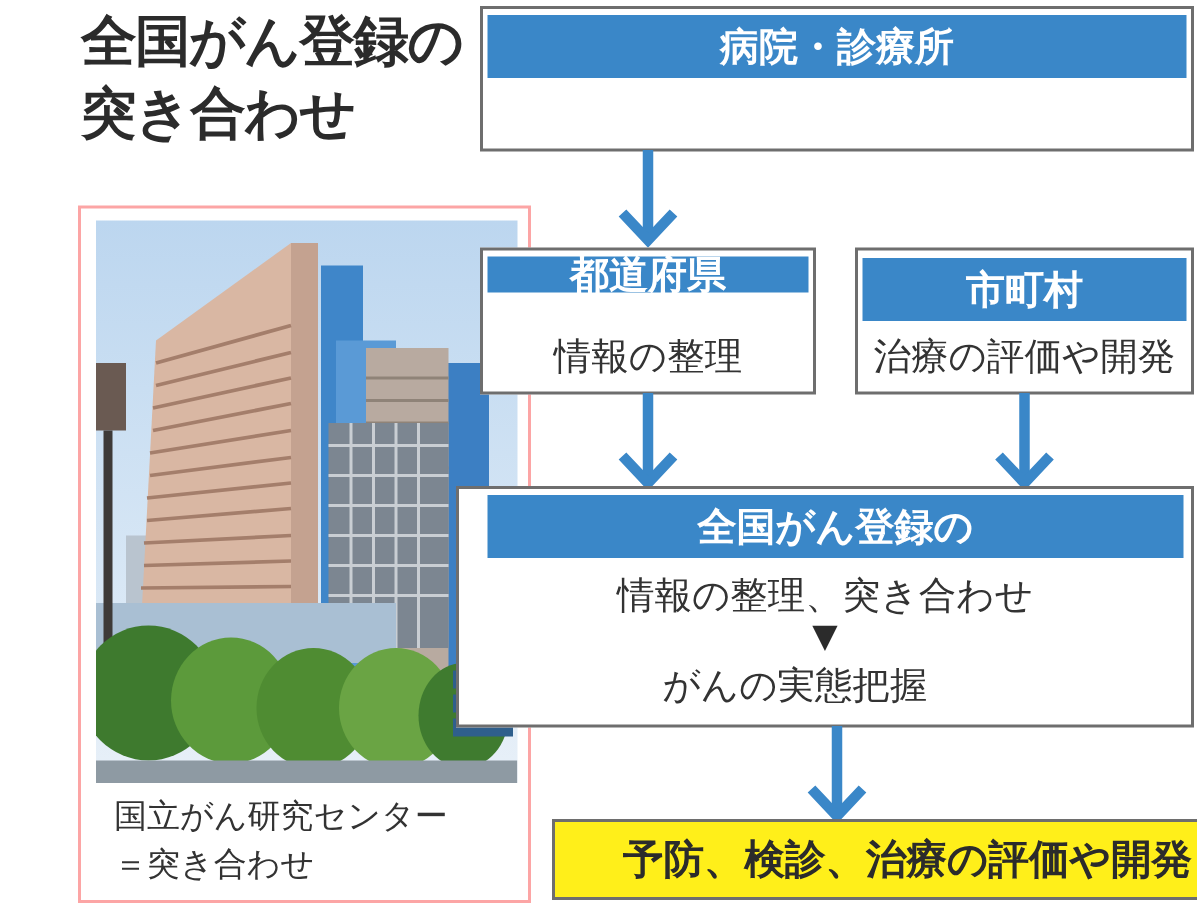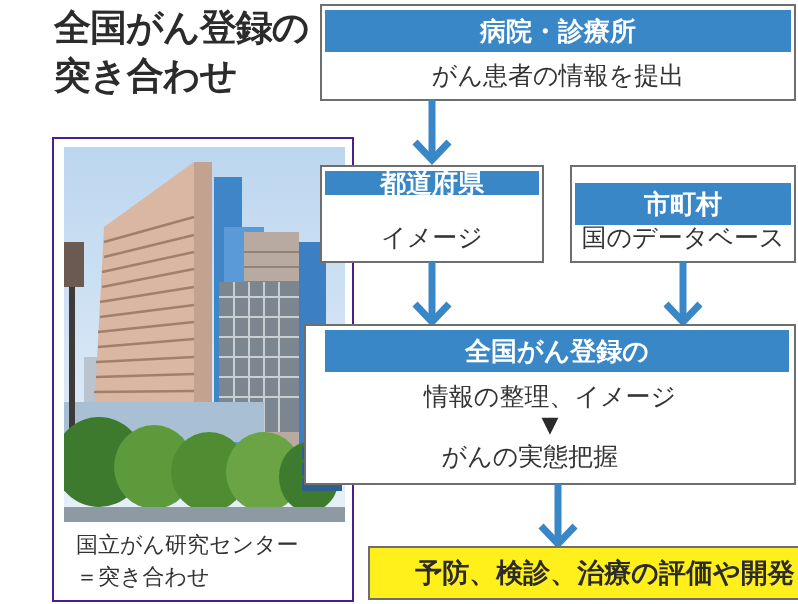--- a/index.html
+++ b/index.html
@@ -24,21 +24,21 @@
     display: flex; align-items: center; justify-content: center;
     font-size: 26px;
   }
   .sub {
     position: absolute; text-align: center; color: #333;
     font-size: 25px; white-space: nowrap;
   }
   .arrow { position: absolute; }
   .photo-frame {
     left: 4px; top: 137px; width: 302px; height: 465px;
-    border: 2px solid #4c1d95; box-sizing: border-box; background: #fff; text-decoration: underline;
+    border: 2px solid #fca5a5; box-sizing: border-box; background: #fff; text-decoration: underline;
   }
   .photo {
     position: absolute; left: 10px; top: 8px; width: 281px; height: 375px;
     overflow: hidden;
     background: linear-gradient(#bcd6ef 0%, #d6e6f5 60%, #e8f0f8 100%);
   }
   .caption {
     position: absolute; left: 22px; top: 390px; font-size: 22px; line-height: 32px;
     color: #333; white-space: nowrap;
   }
@@ -126,50 +126,49 @@
     </svg>
   </div>
   <div class="caption">
     <div>国立がん研究センター</div>
     <div>＝突き合わせ</div>
   </div>
 </div>
 
 <div class="box" style="left:320px; top:4px; width:476px; height:97px;">
   <div class="hdr" style="left:3px; top:4px; width:466px; height:42px;">病院・診療所</div>
-  <div class="sub" style="left:0; top:52px; width:472px; line-height:36px;">がん患者の情報を提出</div>
 </div>
 
 <svg class="arrow" style="left:412px; top:100px;" width="40" height="66">
   <line x1="20" y1="0" x2="20" y2="60" stroke="#3a87c8" stroke-width="7"></line>
   <polyline points="3,42 20,60 37,42" fill="none" stroke="#3a87c8" stroke-width="7"></polyline>
 </svg>
 
 <div class="box" style="left:320px; top:165px; width:224px; height:98px;">
   <div class="hdr" style="left:3px; top:4px; width:214px; height:24px;text-align:right;">都道府県</div>
-  <div class="sub" style="left:0; top:52px; width:220px; line-height:38px;">イメージ</div>
+  <div class="sub" style="left:0; top:52px; width:220px; line-height:38px;">情報の整理</div>
 </div>
 
 <div class="box" style="left:570px; top:165px; width:226px; height:98px;">
-  <div class="hdr" style="left:3px; top:16px; width:216px; height:42px;">市町村</div>
-  <div class="sub" style="left:0; top:52px; width:222px; line-height:38px;">国のデータベース</div>
+  <div class="hdr" style="left:3px; top:5px; width:216px; height:42px;">市町村</div>
+  <div class="sub" style="left:0; top:52px; width:222px; line-height:38px;">治療の評価や開発</div>
 </div>
 
 <svg class="arrow" style="left:412px; top:262px;" width="40" height="66">
   <line x1="20" y1="0" x2="20" y2="60" stroke="#3a87c8" stroke-width="7"></line>
   <polyline points="3,42 20,60 37,42" fill="none" stroke="#3a87c8" stroke-width="7"></polyline>
 </svg>
 <svg class="arrow" style="left:663px; top:262px;" width="40" height="66">
   <line x1="20" y1="0" x2="20" y2="60" stroke="#3a87c8" stroke-width="7"></line>
   <polyline points="3,42 20,60 37,42" fill="none" stroke="#3a87c8" stroke-width="7"></polyline>
 </svg>
 
 <div class="box" style="left:304px; top:324px; width:492px; height:161px;">
   <div class="hdr" style="left:19px; top:4px; width:464px; height:42px;">全国がん登録の</div>
-  <div class="sub" style="left:0; top:52px; width:488px; line-height:38px;">情報の整理、イメージ</div>
+  <div class="sub" style="left:0; top:52px; width:488px; line-height:38px;">情報の整理、突き合わせ</div>
   <div class="sub" style="left:0; top:86px; width:488px; line-height:26px; font-size:22px; color:#2b2b2b;">▼</div>
   <div class="sub" style="left:0; top:112px; width:448px; line-height:38px;">がんの実態把握</div>
 </div>
 
 <svg class="arrow" style="left:538px; top:484px;" width="40" height="66">
   <line x1="20" y1="0" x2="20" y2="60" stroke="#3a87c8" stroke-width="7"></line>
   <polyline points="3,42 20,60 37,42" fill="none" stroke="#3a87c8" stroke-width="7"></polyline>
 </svg>
 
 <div class="abs yellow">予防、検診、治療の評価や開発</div>

